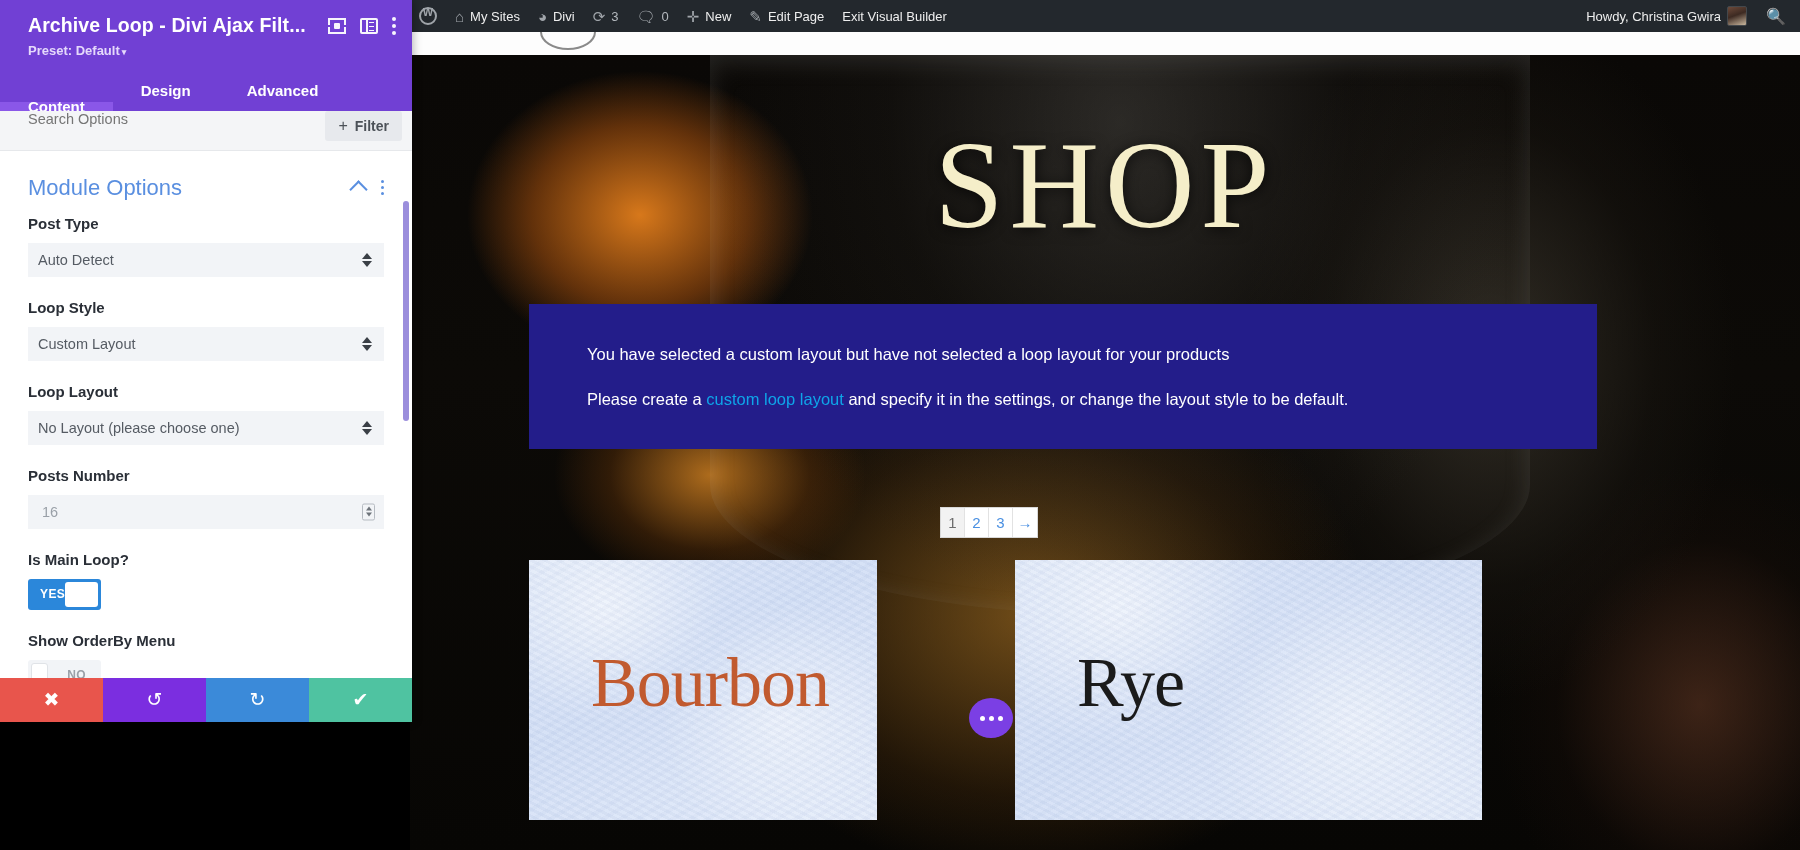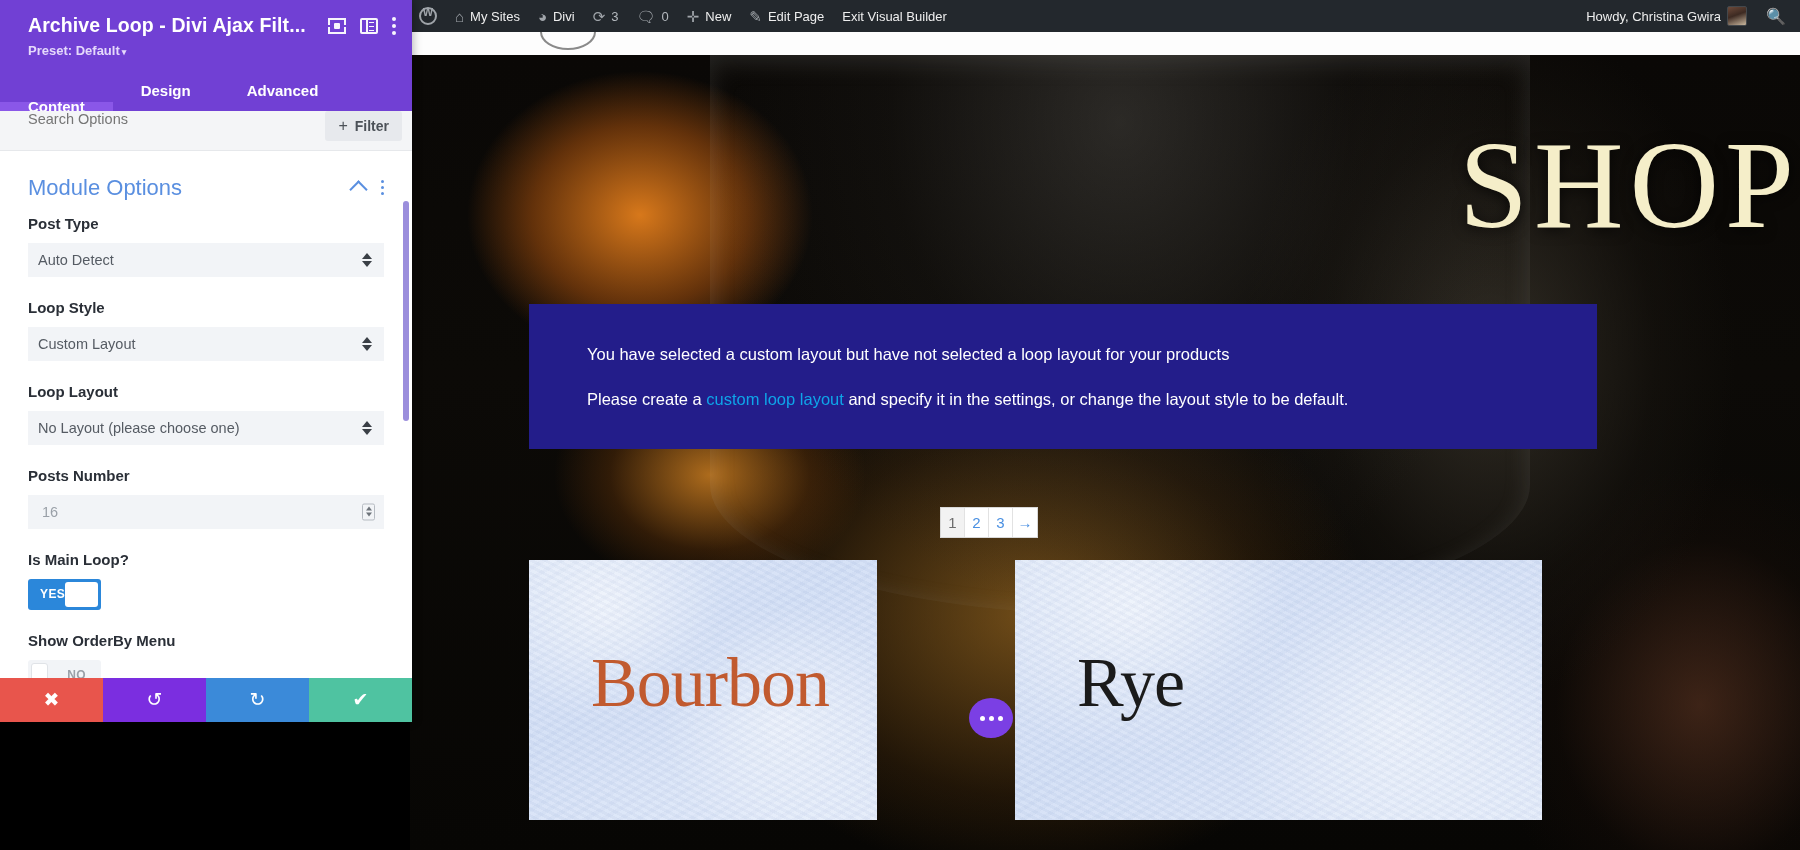--- a/index.html
+++ b/index.html
@@ -79,21 +79,21 @@
     position: absolute; left: 300px; top: 0px;
     width: 820px; height: 560px;
     border-radius: 0 0 60% 60% / 0 0 28% 28%;
     background: radial-gradient(ellipse at 50% 12%, rgba(120,118,112,0.30) 0%, rgba(44,42,38,0.20) 40%, rgba(0,0,0,0.0) 72%);
     box-shadow: inset 0 6px 26px rgba(180,178,170,0.18);
     pointer-events: none;
   }
 
   .shop-title {
     position: absolute; left: 0; right: 0; top: 92px;
-    text-align: right;
+    text-align: center;
     font-family: "Liberation Serif", serif;
     font-size: 124px; line-height: 1;
     letter-spacing: 6px;
     color: #f5eec9;
     text-shadow: 0 2px 14px rgba(0,0,0,0.7);
     z-index: 5;
   }
 
   
   .notice-box {
@@ -137,21 +137,21 @@
     overflow: hidden;
   }
   .card::after{
     content:""; position:absolute; inset:0;
     background:
       repeating-linear-gradient(27deg, rgba(255,255,255,0.14) 0 3px, rgba(160,175,205,0.10) 3px 6px),
       repeating-linear-gradient(-31deg, rgba(255,255,255,0.10) 0 5px, rgba(150,165,195,0.08) 5px 9px);
     opacity: .65;
   }
   .card-a { left: 119px; width: 348px; }
-  .card-b { left: 605px; width: 527px; text-align: right; }
+  .card-b { left: 605px; width: 467px; text-align: right; }
   .card-title {
     position: absolute; left: 62px; top: 88px;
     font-family: "Liberation Serif", serif;
     font-size: 70px; line-height: 1;
     font-weight: 400;
     letter-spacing: -1px;
     z-index: 3;
   }
   .card-a .card-title { color: #c15a2f; }
   .card-b .card-title { color: #1b1b1b; }

